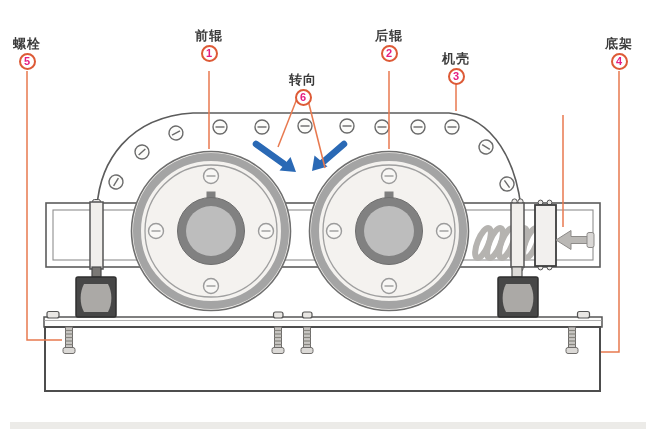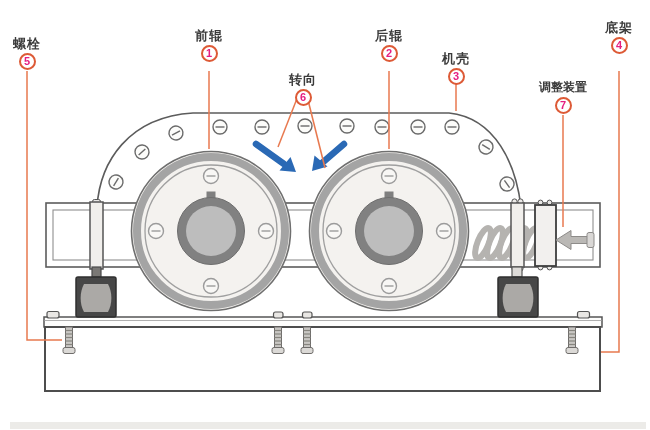--- a/index.html
+++ b/index.html
@@ -290,23 +290,19 @@
   <div class="lbl" style="left:389px;top:28px">
     <span class="t">后辊</span>
     <div class="c">2</div>
   </div>
 
   <div class="lbl" style="left:456px;top:51px">
     <span class="t">机壳</span>
     <div class="c">3</div>
   </div>
 
-  <div class="lbl" style="left:619px;top:20px">
+  <div class="lbl" style="left:619px;top:36px">
     <span class="t">底架</span>
     <div class="c">4</div>
   </div>
 
-  <div class="lbl small" style="left:563px;top:80px">
-    <span class="t">调整装置</span>
-    <div class="c">7</div>
-  </div>
 
 </div>
 
 </body></html>

